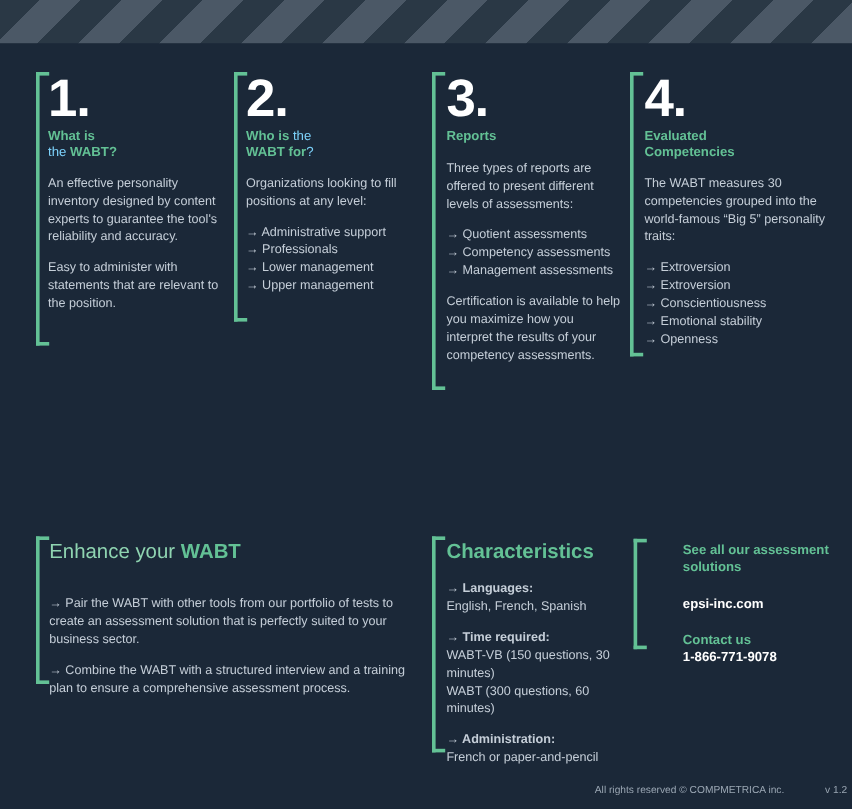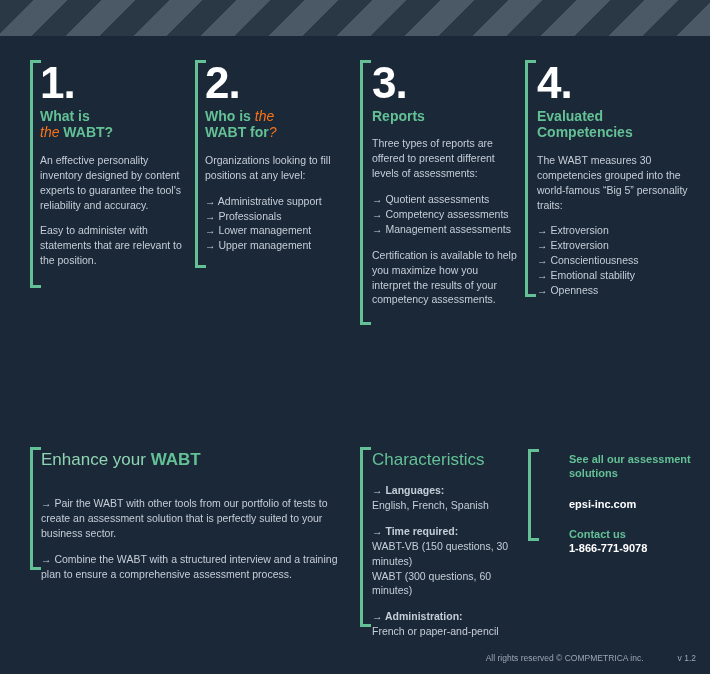--- a/index.html
+++ b/index.html
@@ -36,52 +36,52 @@
   .bracket .t { top:0; }
   .bracket .b { bottom:0; }
 
   
   .col { position:absolute; }
   .num {
     font-size:44px; font-weight:bold; color:#ffffff;
     line-height:0.95; letter-spacing:-1px; margin-bottom:4px;
   }
   .col-head {
-    font-size:14px; font-weight:bold; color:#63c195;
+    font-size:11px; font-weight:bold; color:#63c195;
     line-height:1.18; margin-bottom:12px;
   }
-  .col-head .light { font-weight:normal; color:#f97316;font-style:italic; }
+  .col-head .light { font-weight:normal; color:#7dd3fc; }
   .body-txt { font-size:10.5px; line-height:1.42; color:#c5ced8; }
   .gap { height:11px; }
   .list { font-size:10.5px; line-height:1.42; color:#c5ced8; }
   .list div { white-space:normal; }
 
   
   .enhance-head {
     font-size:17px; color:#8fd4b1; font-weight:normal; margin-bottom:26px;
   }
   .enhance-head b { font-weight:bold; color:#63c195; }
   .char-head {
-    font-size:17px; font-weight:normal; color:#63c195; margin-bottom:13px;
+    font-size:17px; font-weight:bold; color:#63c195; margin-bottom:13px;
   }
   .sub-b { font-weight:bold; color:#c5ced8; }
   .green-head {
     font-size:11px; font-weight:bold; color:#63c195; line-height:1.3;
   }
   .white-line {
     font-size:11px; font-weight:bold; color:#ffffff; line-height:1.3;
   }
 
   
   .footer {
     position:absolute; left:0; bottom:11px; width:710px;
     font-size:8.5px; color:#9aa6b3; text-align:right;
   }
   .footer span { display:inline-block;margin-left:32px; }
-  .footer .ver { margin-left:34px; margin-right:14px; }
+  .footer .ver { margin-left:34px; margin-right:4px; }
 </style>
 </head>
 <body>
 
 <div class="page">
 
   <div class="stripe-band"></div>
 
   <div class="bracket" style="left:30px; top:60px; width:11px; height:228px;">
     <div class="t"></div>

